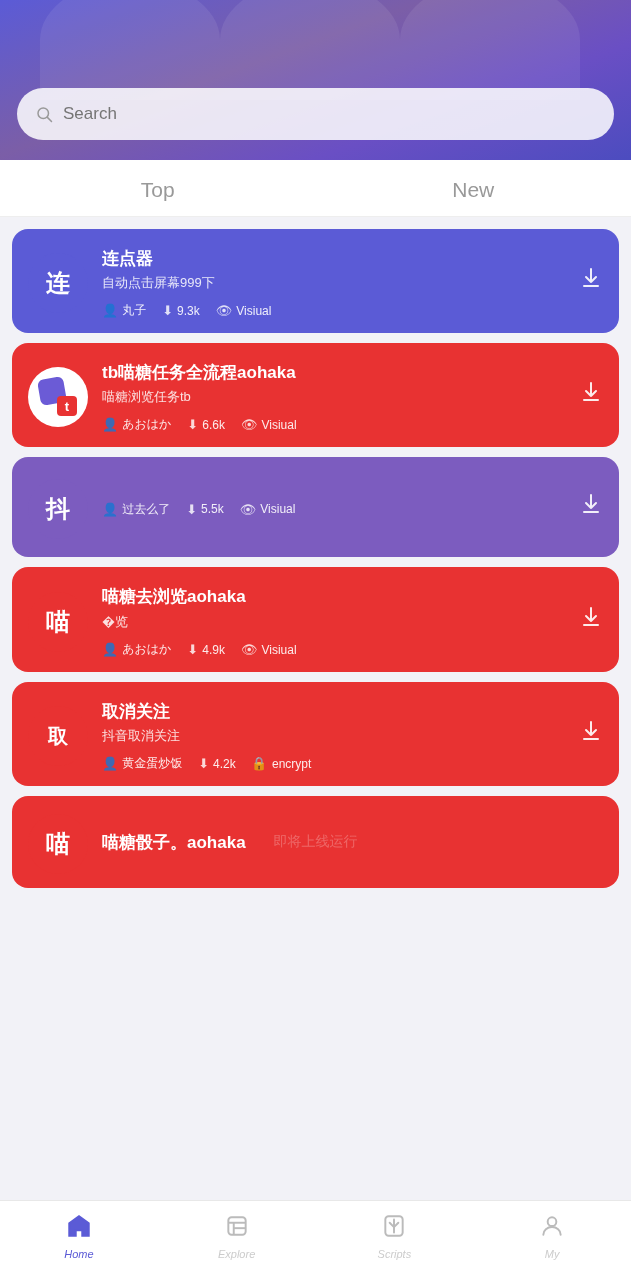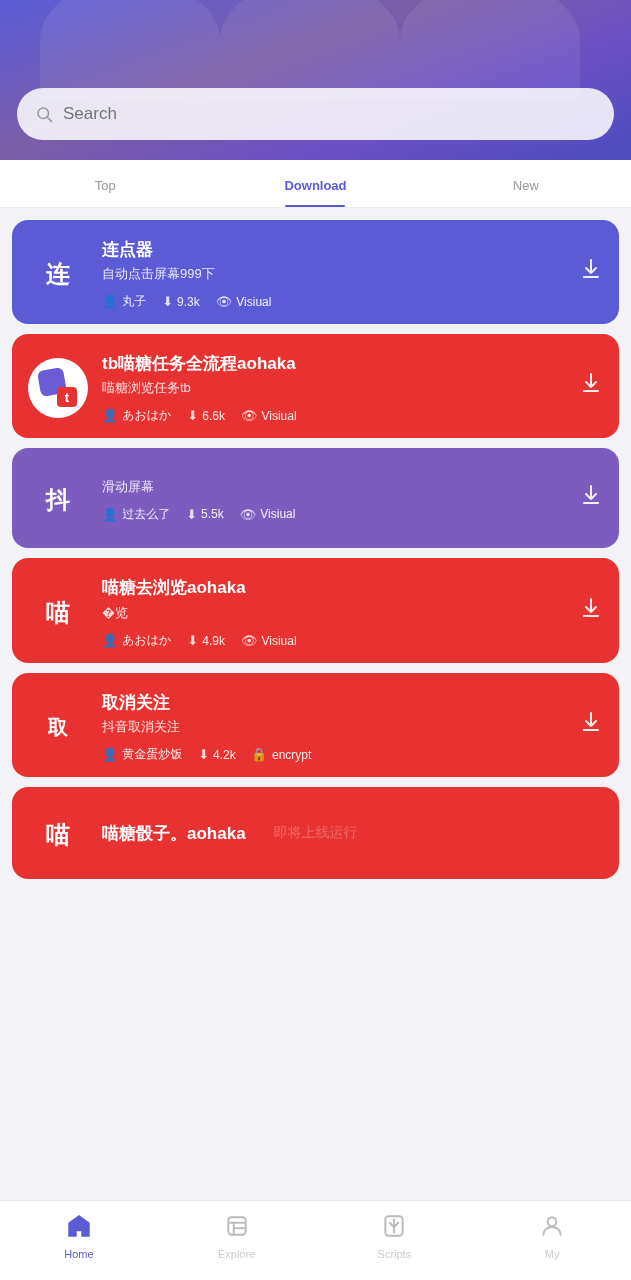--- a/index.html
+++ b/index.html
@@ -65,21 +65,21 @@
     .tabs {
       display: flex;
       background: #fff;
       padding: 0;
       border-bottom: 1px solid #eee;
     }
     .tab {
       flex: 1;
       text-align: center;
       padding: 18px 0 14px;
-      font-size: 13px;
+      font-size: 21px;
       color: #999;
       cursor: pointer;
       position: relative;
     }
     .tab.active {
       color: #5b5bd6;
       font-weight: 600;
     }
     .tab.active::after {
       content: '';
@@ -236,20 +236,21 @@
       bottom: 0;
       left: 0;
       width: 631px;
       height: 80px;
       background: #fff;
       border-top: 1px solid #e8e8e8;
       display: flex;
       align-items: center;
       justify-content: space-around;
       padding-bottom: 8px;
+      font-style: italic;
     }
     .nav-item {
       display: flex;
       flex-direction: column;
       align-items: center;
       gap: 3px;
       cursor: pointer;
       min-width: 60px;
     }
     .nav-icon {
@@ -305,21 +306,20 @@
         <circle cx="11" cy="11" r="7" stroke="#999" stroke-width="2"></circle>
         <line x1="16.5" y1="16.5" x2="22" y2="22" stroke="#999" stroke-width="2" stroke-linecap="round"></line>
       </svg>
     </span>
     <input class="search-input" type="text" placeholder="Search" style="">
   </div>
 </div>
 
 <div class="tabs">
   <div class="tab">Top</div>
-  <div class="tab active">Download</div>
   <div class="tab">New</div>
 </div>
 
 <div class="list">
 
   <div class="card card-blue">
     <div class="card-avatar avatar-lian">连</div>
     <div class="card-content">
       <div class="card-title">连点器</div>
       <div class="card-subtitle">自动点击屏幕999下</div>
@@ -375,21 +375,20 @@
       <svg width="24" height="24" viewBox="0 0 24 24" fill="none">
         <path d="M12 3v13M7 11l5 5 5-5" stroke="rgba(255,255,255,0.9)" stroke-width="2" stroke-linecap="round" stroke-linejoin="round"></path>
         <path d="M5 20h14" stroke="rgba(255,255,255,0.9)" stroke-width="2" stroke-linecap="round"></path>
       </svg>
     </div>
   </div>
 
   <div class="card card-purple">
     <div class="card-avatar avatar-dou">抖</div>
     <div class="card-content">
-      <div class="card-subtitle">滑动屏幕</div>
       <div class="card-meta">
         <span class="meta-item">
           <span class="meta-icon">👤</span>
           <span>过去么了</span>
         </span>
         <span class="meta-item">
           <span class="meta-icon">⬇</span>
           <span>5.5k</span>
         </span>
         <span class="meta-item">

